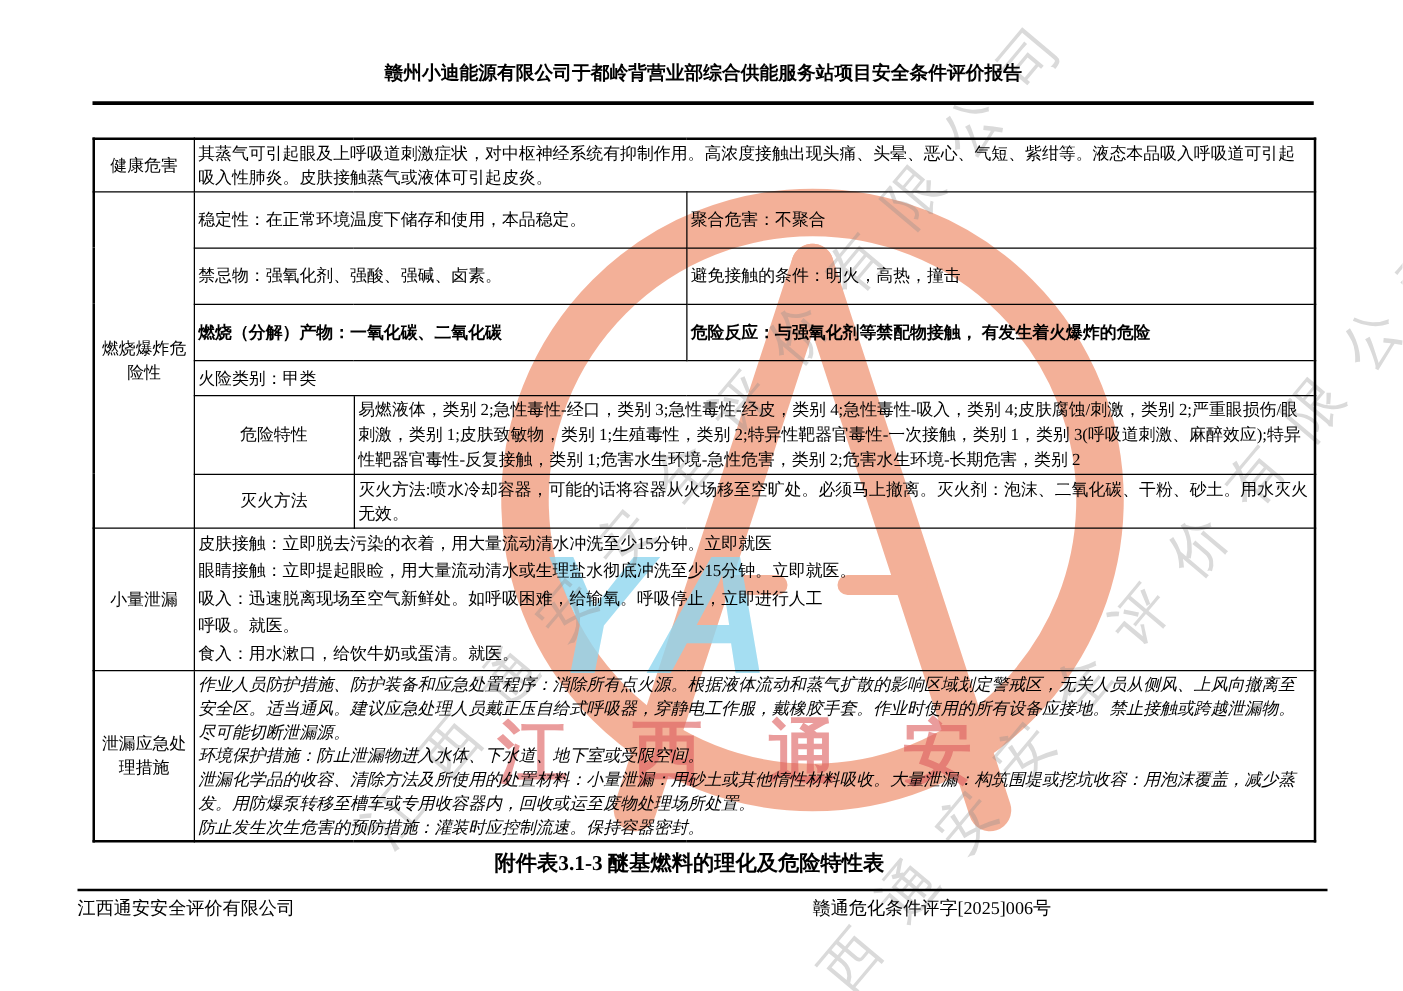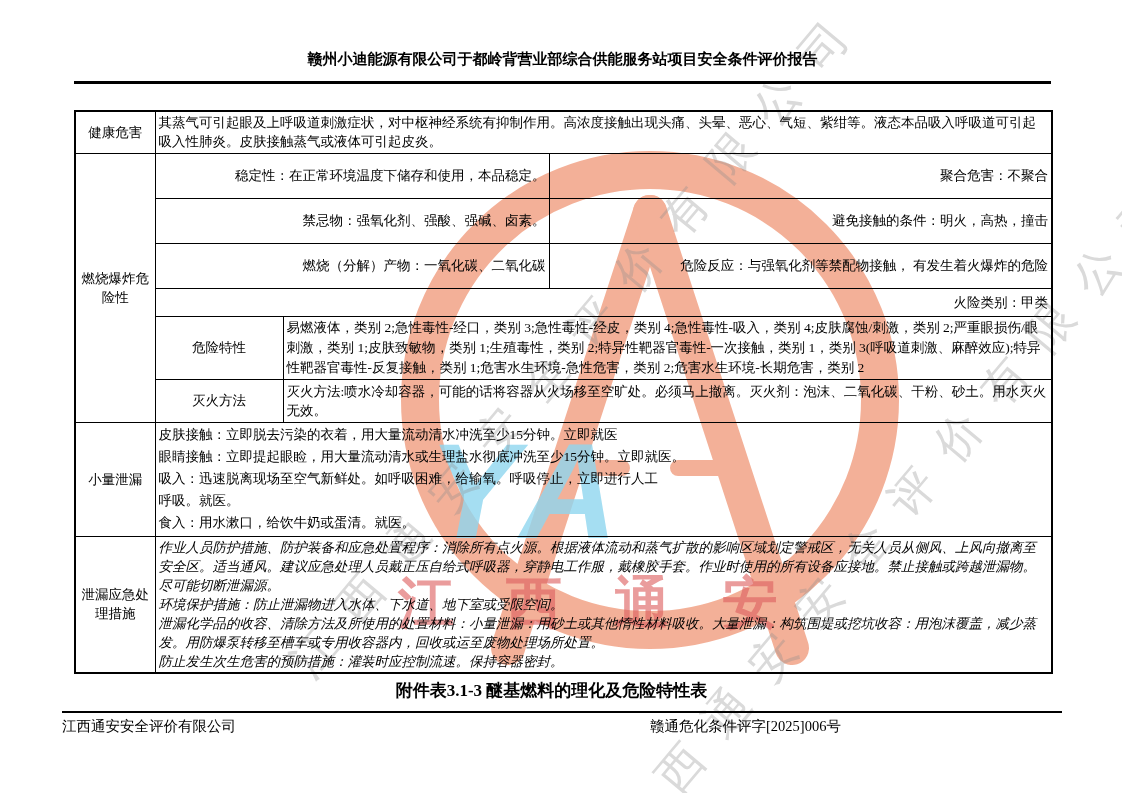--- a/index.html
+++ b/index.html
@@ -13,21 +13,21 @@
     text-align:center; font-size:15px; line-height:22px;
     padding-bottom:11px; border-bottom:3px solid #000; font-weight:bold;
   }
   
   .main-table {
     position:absolute; left:74px; top:110px; width:979px;
     border-collapse:collapse; table-layout:fixed;
     font-size:13.5px; line-height:19px; border:2px solid #000;
   }
   .main-table td { border:1px solid #000; padding:1px 3px; vertical-align:middle; }
-  .c-center { text-align:right; }
+  .c-center { text-align:left; }
   .lbl { text-align:center; padding:1px 2px; }
   .lines div { white-space:normal; }
   .fa-lines div { line-height:22px; }
   .lk-lines div { line-height:19px;font-style:italic; }
   .hz-text { line-height:20px; }
   
   .caption {
     position:absolute; left:63px; top:679px; width:977px;
     text-align:center; font-weight:bold; font-size:17px;
   }
@@ -84,21 +84,21 @@
     </tr>
     <tr style="height:45px;">
       <td class="lbl" rowspan="6">燃烧爆炸危险性</td>
       <td colspan="2" class="c-center">稳定性：在正常环境温度下储存和使用，本品稳定。</td>
       <td class="c-center">聚合危害：不聚合</td>
     </tr>
     <tr style="height:45px;">
       <td colspan="2" class="c-center">禁忌物：强氧化剂、强酸、强碱、卤素。</td>
       <td class="c-center">避免接触的条件：明火，高热，撞击</td>
     </tr>
-    <tr style="height:45px;">
+    <tr style="height:45px;font-weight:bold;">
       <td colspan="2" class="c-center">燃烧（分解）产物：一氧化碳、二氧化碳</td>
       <td class="c-center">危险反应：与强氧化剂等禁配物接触， 有发生着火爆炸的危险</td>
     </tr>
     <tr style="height:28px;">
       <td colspan="3" class="c-center">火险类别：甲类</td>
     </tr>
     <tr style="height:62px;">
       <td class="lbl">危险特性</td>
       <td colspan="2" class="hz-text">易燃液体，类别 2;急性毒性-经口，类别 3;急性毒性-经皮，类别 4;急性毒性-吸入，类别 4;皮肤腐蚀/刺激，类别 2;严重眼损伤/眼刺激，类别 1;皮肤致敏物，类别 1;生殖毒性，类别 2;特异性靶器官毒性-一次接触，类别 1，类别 3(呼吸道刺激、麻醉效应);特异性靶器官毒性-反复接触，类别 1;危害水生环境-急性危害，类别 2;危害水生环境-长期危害，类别 2</td>
     </tr>

